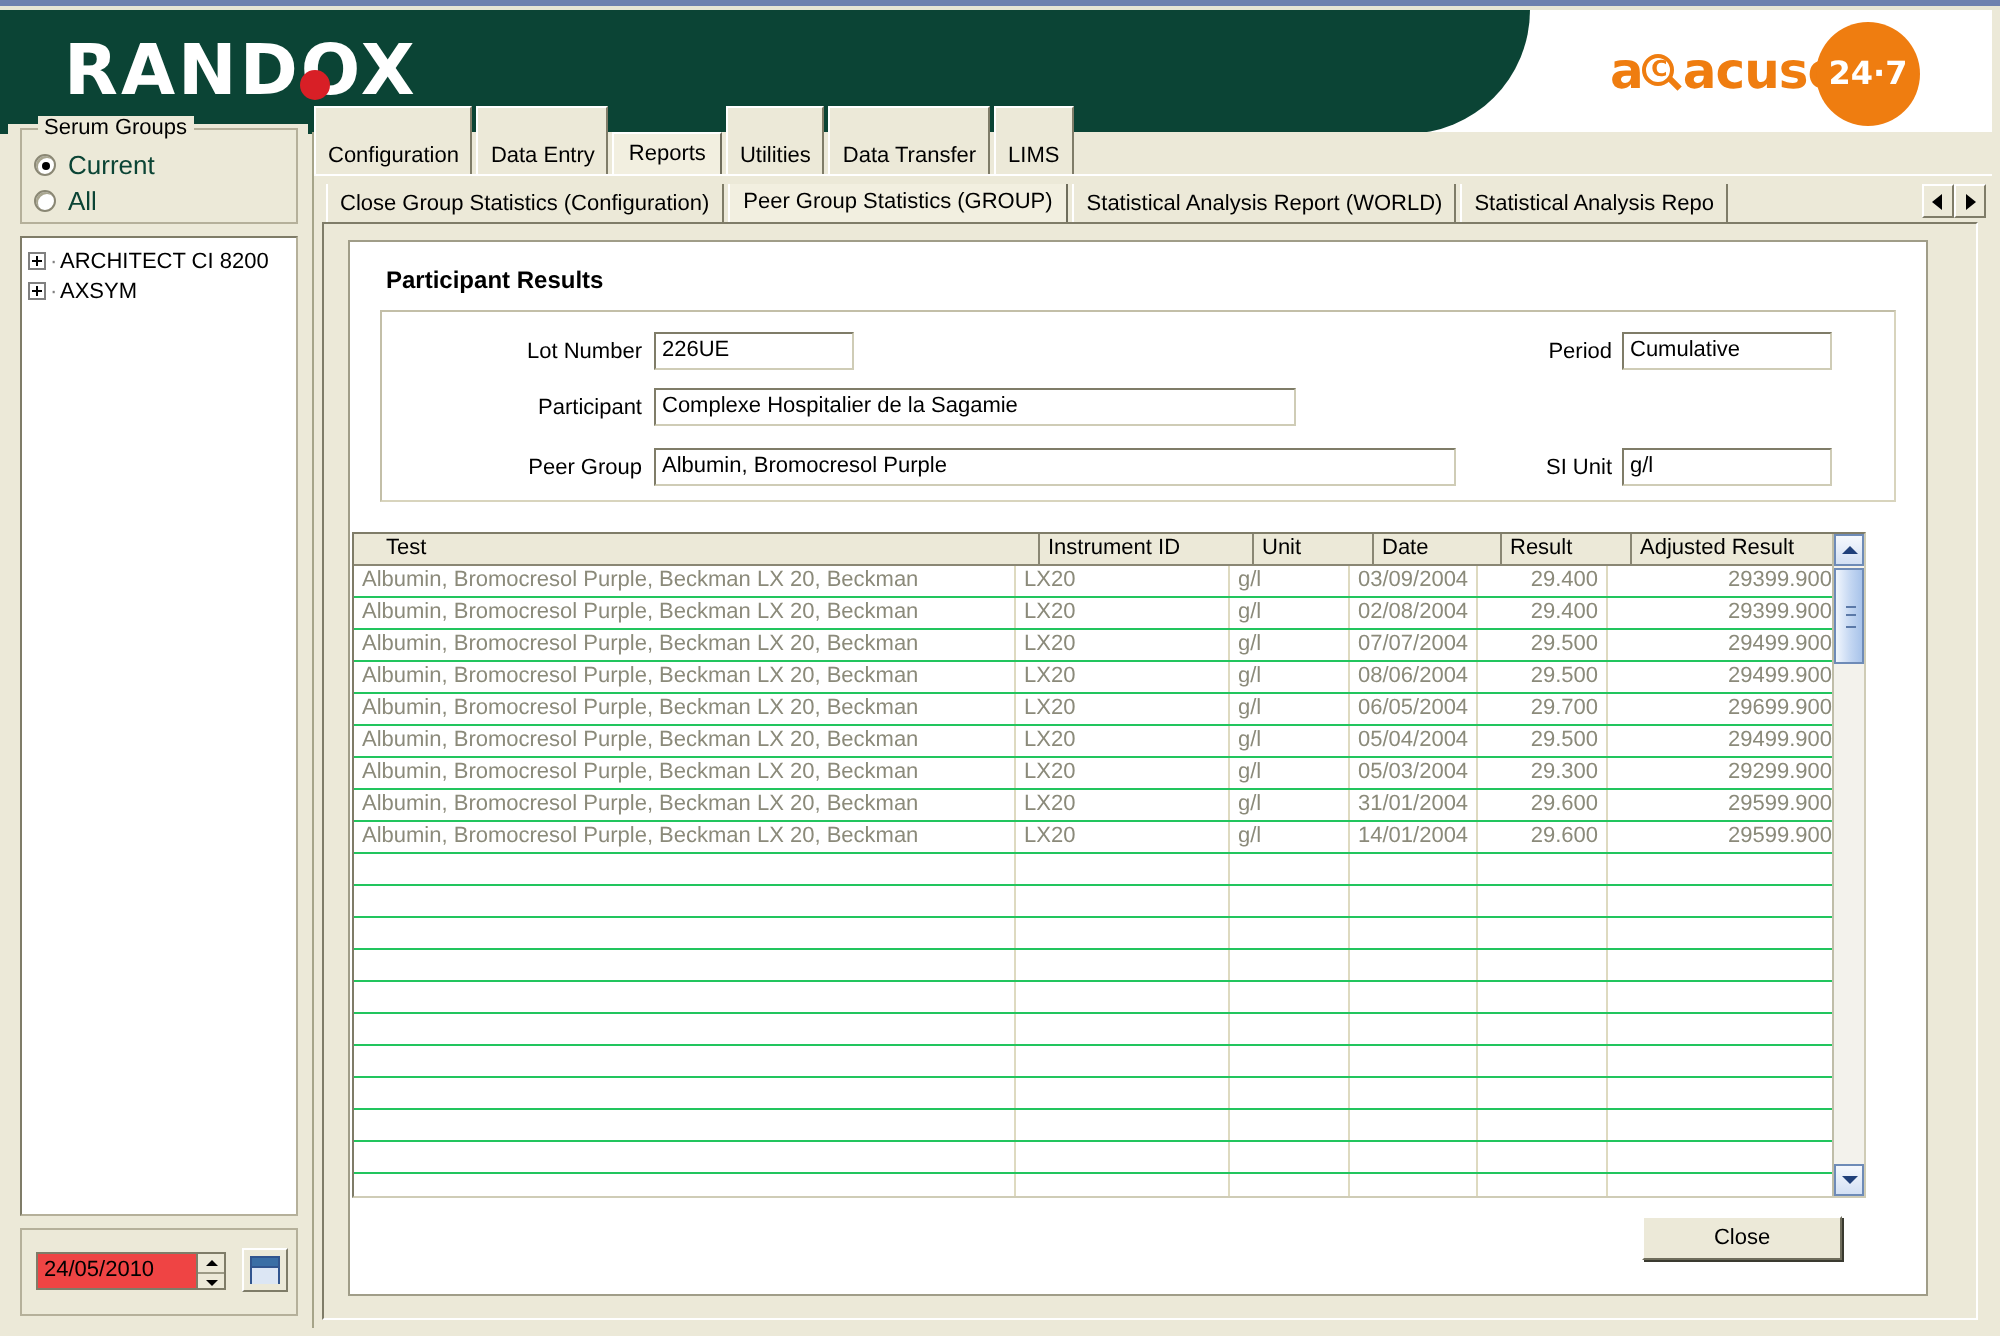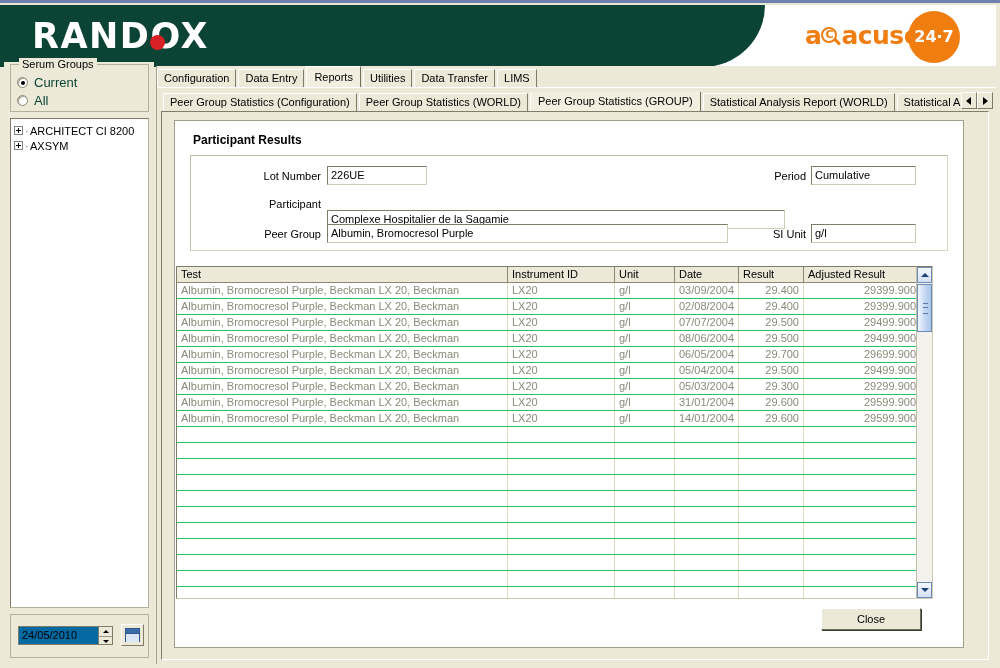--- a/index.html
+++ b/index.html
@@ -165,21 +165,21 @@
     width: 1px; height: 5px; background: #000;
   }
   .tree-dots { width: 5px; color: #808080; }
   .date-panel {
     position: absolute; left: 6px; top: 552px; width: 139px; height: 44px;
     border: 1px solid #b5b09a;
     box-sizing: border-box;
   }
   .date-input {
     position: absolute; left: 7px; top: 11px; width: 80px; height: 19px;
-    background: #0369a1;
+    background: #ef4444;
     border: 1px solid #7f7c68;
     border-right: none;
     box-sizing: border-box;
     font-size: 11px;
     color: #000;
     line-height: 17px;
     padding-left: 3px;
   }
   .spin {
     position: absolute; left: 87px; top: 11px; width: 15px; height: 19px;
@@ -234,21 +234,21 @@
     position: absolute; left: 0px; top: 2px; height: 19px;
     display: flex; align-items: flex-end;
   }
   .tab {
     font-size: 11px;
     color: #000;
     background: #ece9d8;
     border: 1px solid #ffffff;
     border-right-color: #7f7c68;
     border-bottom: none;
-    padding: 2px 6px 2px 6px;
+    padding: 18px 6px 2px 6px;
     margin-right: 2px;
     box-sizing: border-box;
     white-space: nowrap;
     line-height: 13px;
   }
   .tab.active {
     background: #f2efe0;
     padding: 4px 7px 3px 7px;
     margin-top: -3px;
     border-color: #ffffff;
@@ -344,20 +344,21 @@
     box-sizing: border-box;
     background: #ffffff;
     overflow: hidden;
   }
   .grid-head {
     display: flex;
     height: 16px;
     background: #ece9d8;
     border-bottom: 1px solid #8a8774;
     box-sizing: border-box;
+    padding-left: 12px;
   }
   .gh {
     font-size: 11px; color: #000;
     line-height: 15px;
     padding-left: 4px;
     border-right: 1px solid #8a8774;
     box-sizing: border-box;
     background: #ece9d8;
     white-space: nowrap;
     overflow: hidden;
@@ -525,22 +526,21 @@
       <div class="tab">Configuration</div>
       <div class="tab">Data Entry</div>
       <div class="tab active">Reports</div>
       <div class="tab">Utilities</div>
       <div class="tab">Data Transfer</div>
       <div class="tab">LIMS</div>
     </div>
     <div class="tabrow1-strip"></div>
 
     <div class="tabrow2">
-      <div class="tab">Peer Group Statistics (Configuration)</div>
-      <div class="tab">Peer Group Statistics (WORLD)</div>
+      <div class="tab">Close Group Statistics (Configuration)</div>
       <div class="tab active">Peer Group Statistics (GROUP)</div>
       <div class="tab">Statistical Analysis Report (WORLD)</div>
       <div class="tab">Statistical Analysis Repo</div>
     </div>
     <div class="tabspin">
       <div>
           <span class="tri lt"></span>
         </div>
       <div>
           <span class="tri rt"></span>
@@ -551,21 +551,21 @@
       <div class="panel">
 
         <div class="panel-title">Participant Results</div>
 
         <div class="field-group">
 
           <div class="flbl" style="left:45px; top:14px; width:85px;">Lot Number</div>
           <div class="finput" style="left:136px; top:10px; width:100px;">226UE</div>
 
           <div class="flbl" style="left:45px; top:42px; width:85px;">Participant</div>
-          <div class="finput" style="left:136px; top:38px; width:458px;margin-top:16px;">Complexe Hospitalier de la Sagamie</div>
+          <div class="finput" style="left:136px; top:38px; width:321px;">Complexe Hospitalier de la Sagamie</div>
 
           <div class="flbl" style="left:45px; top:72px; width:85px;">Peer Group</div>
           <div class="finput" style="left:136px; top:68px; width:401px;">Albumin, Bromocresol Purple</div>
 
           <div class="flbl" style="left:565px; top:14px; width:50px;">Period</div>
           <div class="finput" style="left:620px; top:10px; width:105px;">Cumulative</div>
 
           <div class="flbl" style="left:565px; top:72px; width:50px;">SI Unit</div>
           <div class="finput" style="left:620px; top:68px; width:105px;">g/l</div>
         </div>

